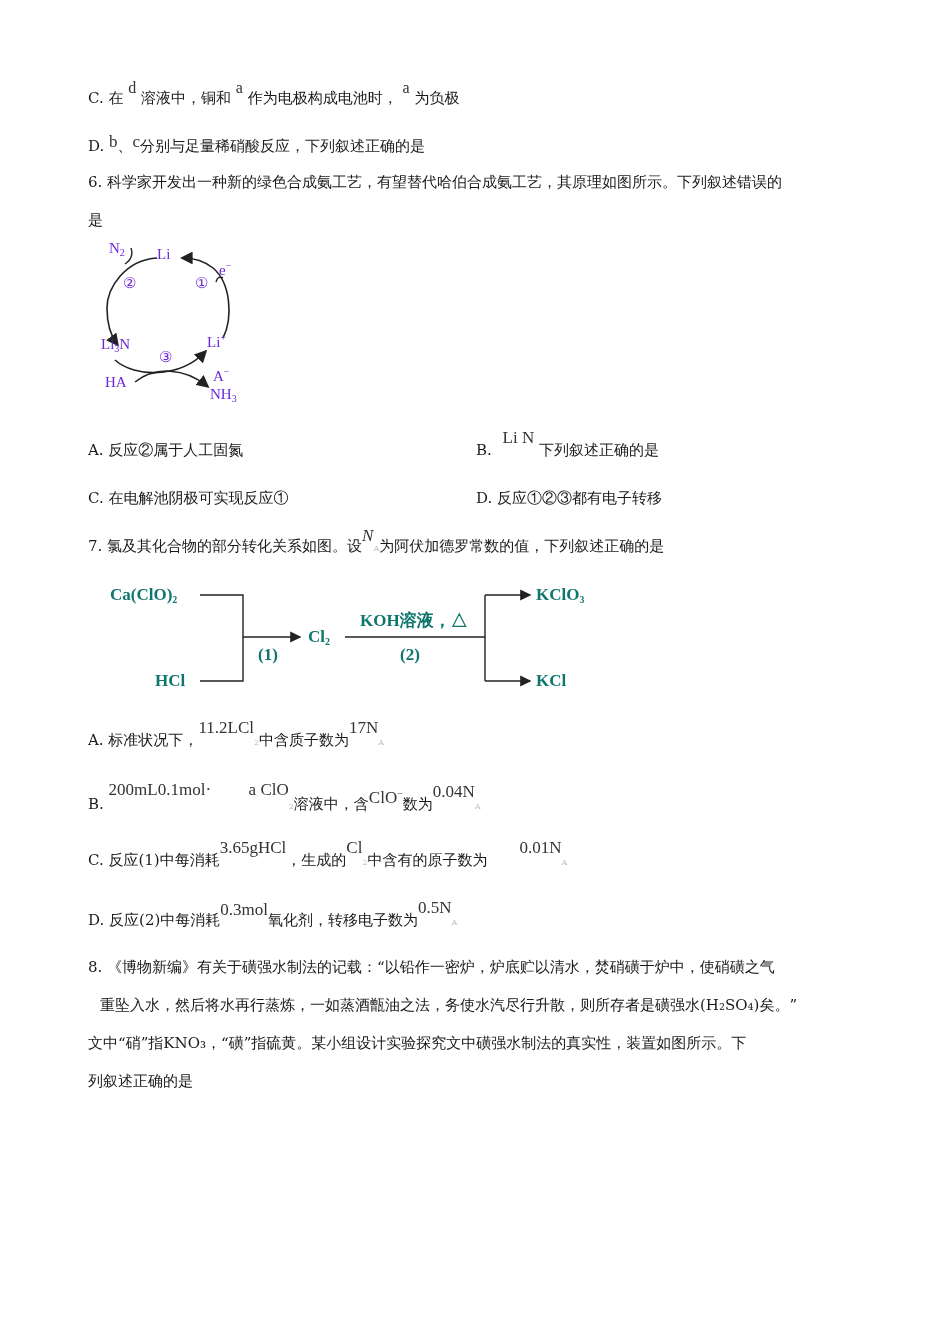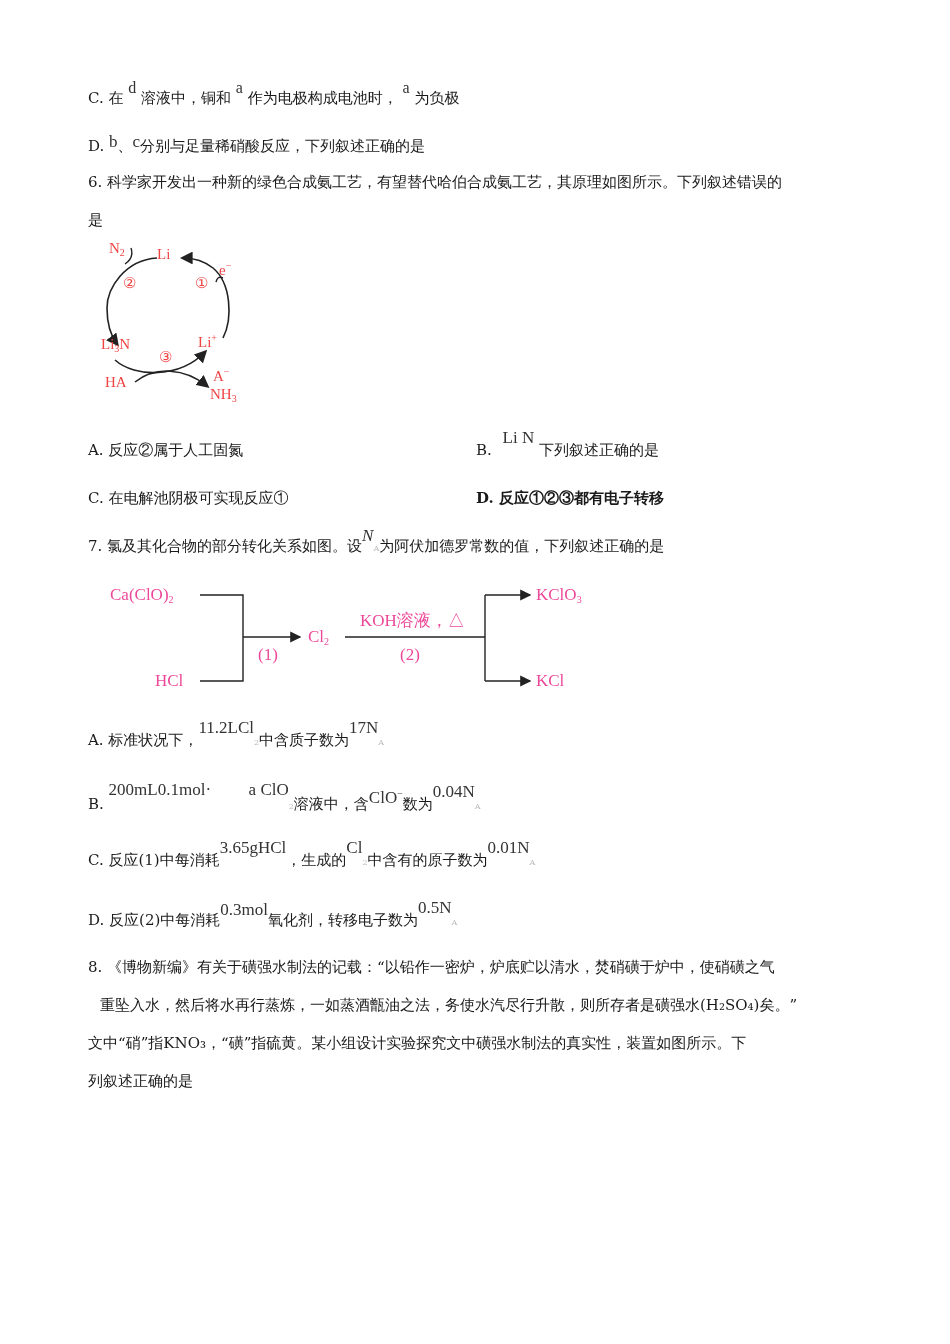--- a/index.html
+++ b/index.html
@@ -6,22 +6,22 @@
   body {
     width: 950px; height: 1344px; position: relative; overflow: hidden;
     font-family: "DejaVu Serif", "Liberation Serif", serif;
     color: #1a1a1a; font-size: 15px;
   }
   .line { position: absolute; white-space: nowrap; line-height: 20px; }
   .sup { position: relative; top: -10px; font-family: "Liberation Serif", serif; font-size: 16px; color: #333; }
   .ital { font-style: italic; }
   .faint { color: #bbb; font-size: 8px; }
   .math { font-family: "Liberation Serif", serif; font-size: 17px; color: #333; }
-  .label { position: absolute; font-family: "Liberation Serif", serif; font-size: 17px; color: #ec4899; white-space: nowrap; }
-  .lbl-sm { position: absolute; font-family: "Liberation Serif", serif; font-size: 15px; color: #ef4444; white-space: nowrap; }
+  .label { position: absolute; font-family: "Liberation Serif", serif; font-size: 17px; color: #0f766e; white-space: nowrap; font-weight: bold; }
+  .lbl-sm { position: absolute; font-family: "Liberation Serif", serif; font-size: 15px; color: #6d28d9; white-space: nowrap; }
   sub { font-size: 10px; vertical-align: -3px; }
   sup.s { font-size: 10px; vertical-align: 6px; }
 </style>
 </head>
 <body>
 
 <div class="line" style="left:88px; top:88px;">
   <span>C. 在</span>
   <span class="sup">d</span>
   <span>溶液中，铜和</span>
@@ -58,35 +58,35 @@
     <path d="M20,122 C40,140 85,140 110,114" fill="none" stroke="#222" stroke-width="1.6" marker-end="url(#ah)"></path>
 
     <path d="M40,144 C60,128 90,130 112,148" fill="none" stroke="#222" stroke-width="1.6" marker-end="url(#ah)"></path>
   </svg>
   <span class="lbl-sm" style="left:14px; top:2px;"><span>N</span><sub>2</sub></span>
   <span class="lbl-sm" style="left:62px; top:8px;">Li</span>
   <span class="lbl-sm" style="left:124px; top:22px;"><span>e</span><sup class="s">−</sup></span>
   <span class="lbl-sm" style="left:28px; top:36px;">②</span>
   <span class="lbl-sm" style="left:100px; top:36px;">①</span>
   <span class="lbl-sm" style="left:6px; top:98px;"><span>Li</span><sub>3</sub><span>N</span></span>
-  <span class="lbl-sm" style="left:103px; top:94px;text-align:center;"><span>Li</span><sup class="s">+</sup></span>
+  <span class="lbl-sm" style="left:112px; top:94px;text-align:center;"><span>Li</span><sup class="s">+</sup></span>
   <span class="lbl-sm" style="left:64px; top:110px;">③</span>
   <span class="lbl-sm" style="left:10px; top:136px;">HA</span>
   <span class="lbl-sm" style="left:118px; top:128px;"><span>A</span><sup class="s">−</sup></span>
   <span class="lbl-sm" style="left:115px; top:148px;"><span>NH</span><sub>3</sub></span>
 </div>
 
 <div class="line" style="left:88px; top:440px;">A. 反应②属于人工固氮</div>
 <div class="line" style="left:476px; top:440px;">
   <span>B.</span>
   <span class="math" style="position:relative; top:-12px; margin-left:6px;text-align:right;">Li N</span>
   <span>下列叙述正确的是</span>
 </div>
 <div class="line" style="left:88px; top:488px;">C. 在电解池阴极可实现反应①</div>
-<div class="line" style="left:476px; top:488px;font-weight:bold;">D. 反应①②③都有电子转移</div>
+<div class="line" style="left:476px; top:488px;">D. 反应①②③都有电子转移</div>
 
 <div class="line" style="left:88px; top:536px;">
   <span>7. 氯及其化合物的部分转化关系如图。设</span><span class="math ital" style="position:relative;top:-10px;">N</span><span class="faint">A</span><span>为阿伏加德罗常数的值，下列叙述正确的是</span>
 </div>
 
 <div style="position:absolute; left:100px; top:575px; width:500px; height:120px;">
   <svg width="500" height="120" viewBox="0 0 500 120" style="position:absolute; left:0; top:0;">
     <defs>
       <marker id="ah2" markerWidth="8" markerHeight="8" refX="7" refY="4" orient="auto">
         <path d="M0,0 L8,4 L0,8 z" fill="#222"></path>
@@ -114,21 +114,21 @@
 </div>
 
 <div class="line" style="left:88px; top:790px;">
   <span>B.</span>
   <span class="math" style="position:relative;top:-14px;">200mL0.1mol·</span>
   <span style="display:inline-block; width:28px;"></span>
   <span class="math" style="position:relative;top:-14px;">a ClO</span><span class="faint">2</span><span>溶液中，含</span><span class="math" style="position:relative;top:-6px;"><span>ClO</span><sup class="s">−</sup></span><span>数为</span><span class="math" style="position:relative;top:-12px;">0.04N</span><span class="faint">A</span>
 </div>
 
 <div class="line" style="left:88px; top:850px;">
-  <span>C. 反应(1)中每消耗</span><span class="math" style="position:relative;top:-12px;">3.65gHCl</span><span>，生成的</span><span class="math" style="position:relative;top:-12px;">Cl</span><span class="faint">2</span><span>中含有的原子数为</span><span class="math" style="position:relative;top:-12px;">0.01N</span><span class="faint">A</span>
+  <span>C. 反应(1)中每消耗</span><span class="math" style="position:relative;top:-12px;">3.65gHCl</span><span>，生成的</span><span class="math" style="position:relative;top:-12px;">Cl</span><span class="faint">2</span><span>中含有的原子数为</span><span class="math" style="position:relative;top:-12px;margin-left:32px;">0.01N</span><span class="faint">A</span>
 </div>
 
 <div class="line" style="left:88px; top:910px;">
   <span>D. 反应(2)中每消耗</span><span class="math" style="position:relative;top:-10px;">0.3mol</span><span>氧化剂，转移电子数为</span><span class="math" style="position:relative;top:-12px;text-align:right;">0.5N</span><span class="faint">A</span>
 </div>
 
 <div class="line" style="left:88px; top:957px;">8. 《博物新编》有关于磺强水制法的记载：“以铅作一密炉，炉底贮以清水，焚硝磺于炉中，使硝磺之气</div>
 <div class="line" style="left:100px; top:995px;">重坠入水，然后将水再行蒸炼，一如蒸酒甑油之法，务使水汽尽行升散，则所存者是磺强水(H₂SO₄)矣。”</div>
 <div class="line" style="left:88px; top:1033px;">文中“硝”指KNO₃，“磺”指硫黄。某小组设计实验探究文中磺强水制法的真实性，装置如图所示。下</div>
 <div class="line" style="left:88px; top:1071px;">列叙述正确的是</div>

